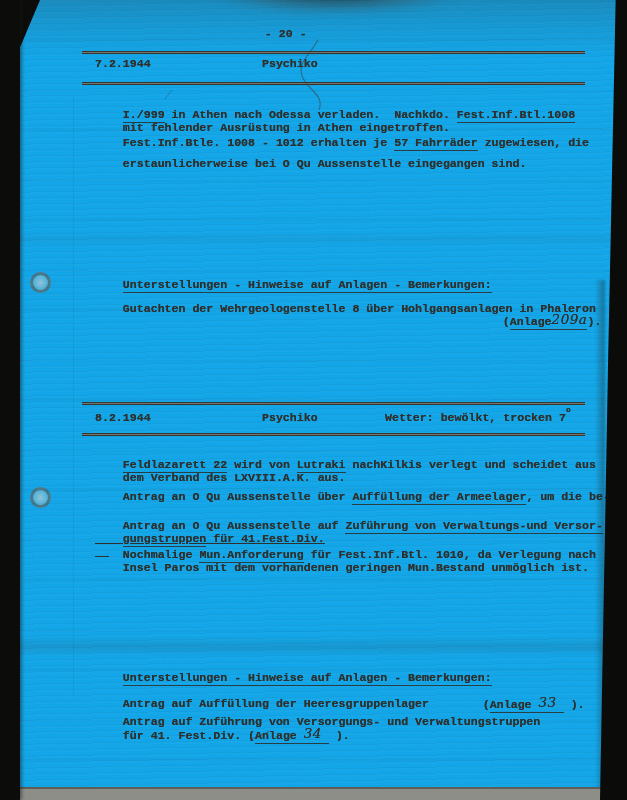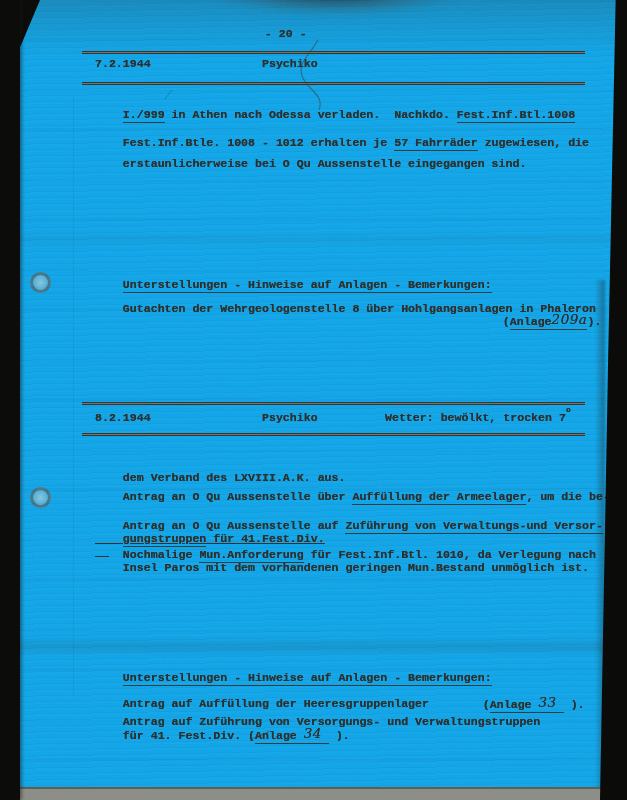--- a/index.html
+++ b/index.html
@@ -66,20 +66,23 @@
   </div>
 
   <div class="rule" style="top:51px;"></div>
   <div class="txt" style="left:95px; top:57px;"><span>7.2.1944</span></div>
   <div class="txt" style="left:262px; top:57px;"><span>Psychiko</span></div>
   <div class="rule" style="top:82px;"></div>
 
   <div class="txt" style="left:95px; top:95px;">
     <span class="u">I./999</span><span> in Athen nach Odessa verladen.  Nachkdo. </span><span class="u">Fest.Inf.Btl.1008</span>
   </div>
+  <div class="txt" style="left:95px; top:108px;">
+    <span>mit fehlender Ausrüstung in Athen eingetroffen.</span>
+  </div>
   <div class="txt" style="left:95px; top:123px;">
     <span>Fest.Inf.Btle. 1008 - 1012 erhalten je </span><span class="u">57 Fahrräder</span><span> zugewiesen, die</span>
   </div>
   <div class="txt" style="left:95px; top:144px;">
     <span>erstaunlicherweise bei O Qu Aussenstelle eingegangen sind.</span>
   </div>
 
   <div class="txt" style="left:95px; top:265px;">
     <span class="u">Unterstellungen - Hinweise auf Anlagen - Bemerkungen:</span>
   </div>
@@ -89,20 +92,23 @@
   <div class="txt" style="left:475px; top:301px;">
     <span>(</span><span class="u"><span>Anlage</span><span class="hand">209a</span></span><span>).</span>
   </div>
 
   <div class="rule" style="top:402px;"></div>
   <div class="txt" style="left:95px; top:411px;"><span>8.2.1944</span></div>
   <div class="txt" style="left:262px; top:411px;"><span>Psychiko</span></div>
   <div class="txt" style="left:385px; top:411px;"><span>Wetter: bewölkt, trocken 7</span><sup class="deg">o</sup></div>
   <div class="rule" style="top:433px;"></div>
 
+  <div class="txt" style="left:95px; top:445px;">
+    <span class="u">Feldlazarett 22</span><span> wird von </span><span class="u">Lutraki</span><span> nachKilkis verlegt und scheidet aus</span>
+  </div>
   <div class="txt" style="left:95px; top:458px;">
     <span>dem Verband des LXVIII.A.K. aus.</span>
   </div>
 
   <div class="txt" style="left:95px; top:477px;">
     <span>Antrag an O Qu Aussenstelle über </span><span class="u">Auffüllung der Armeelager</span><span>, um die be-</span>
   </div>
 
   <div class="txt" style="left:95px; top:506px;">
     <span>Antrag an O Qu Aussenstelle auf </span><span class="u">Zuführung von Verwaltungs-und Versor-</span>

